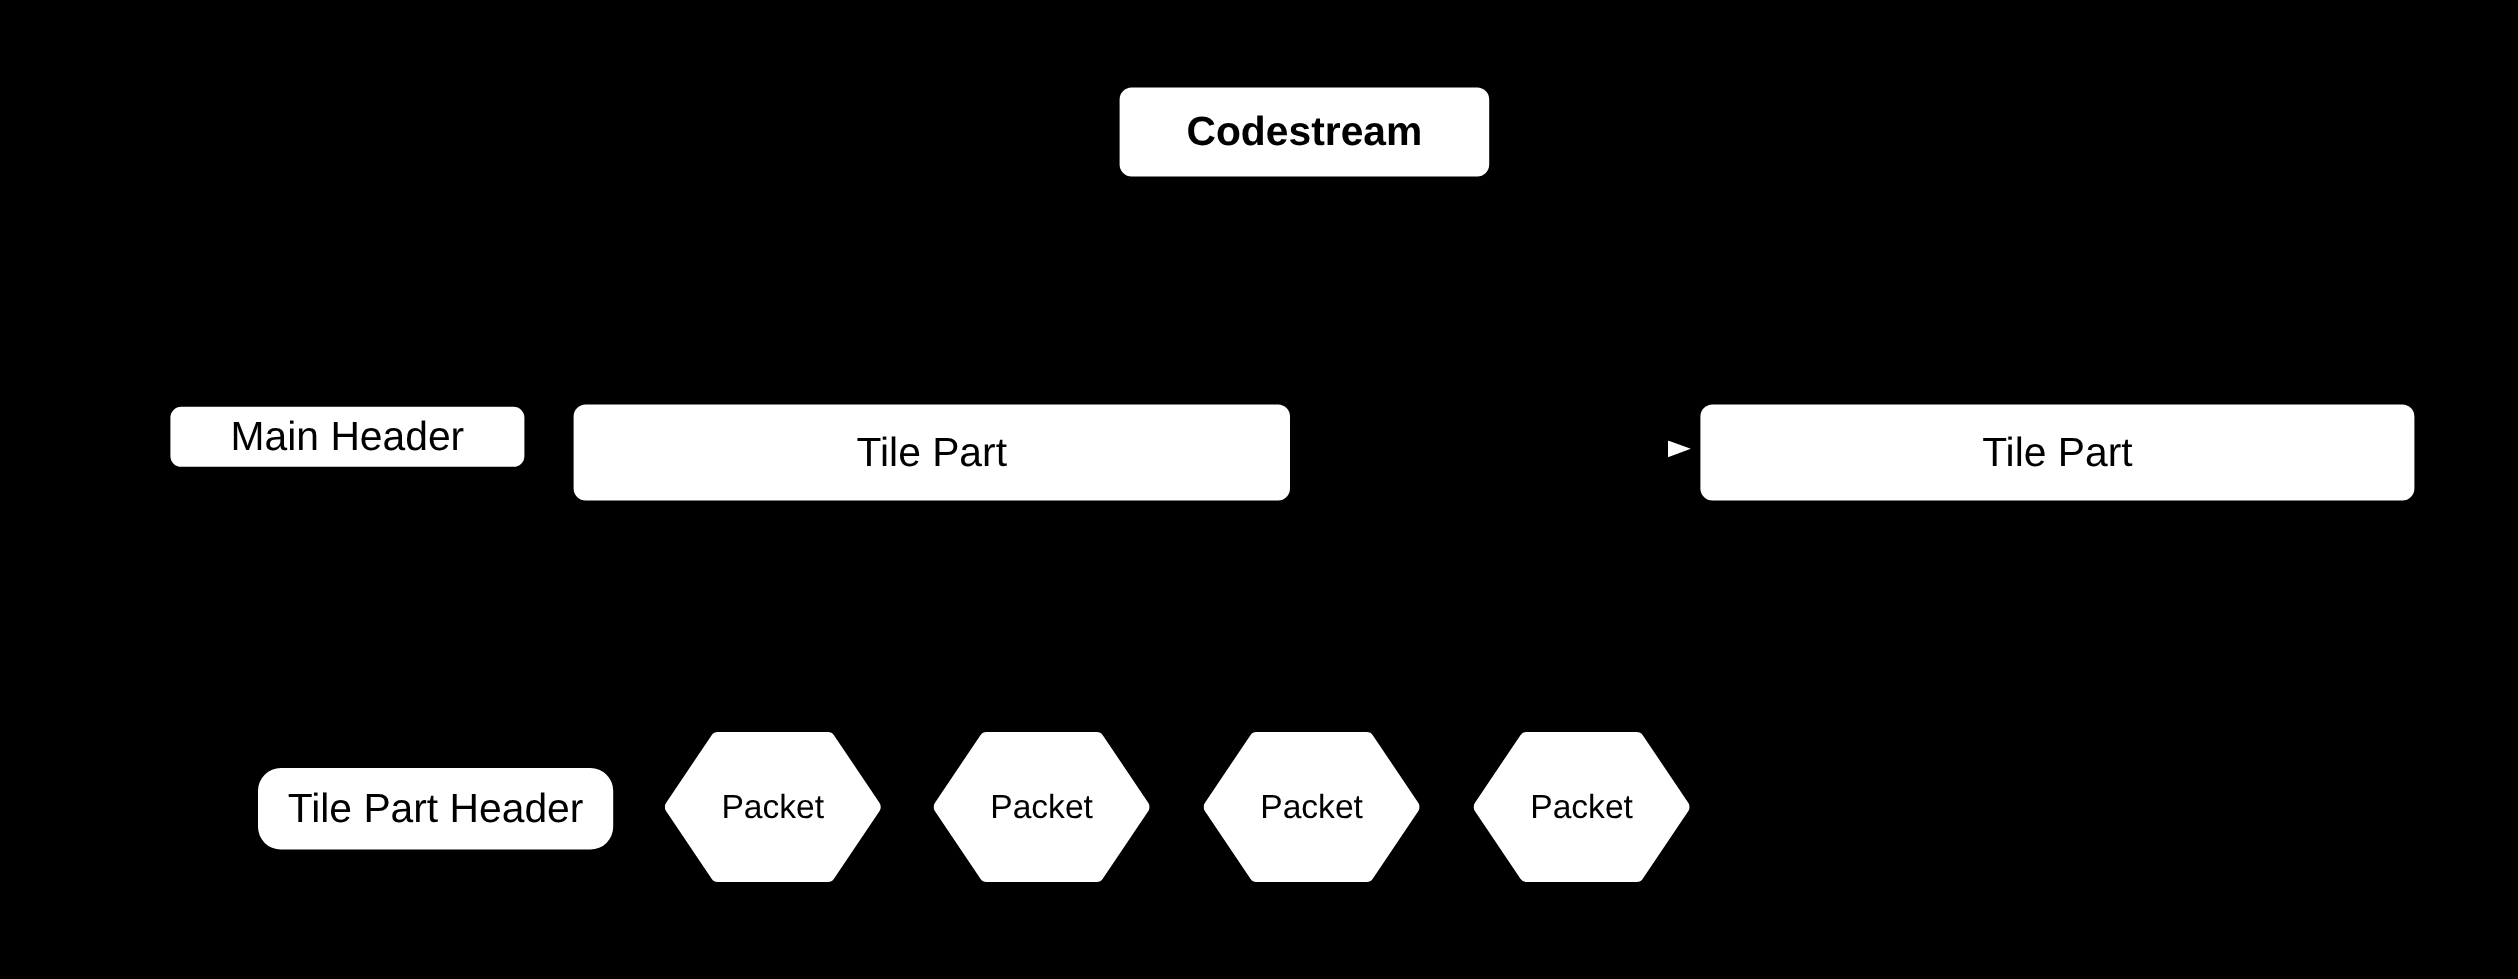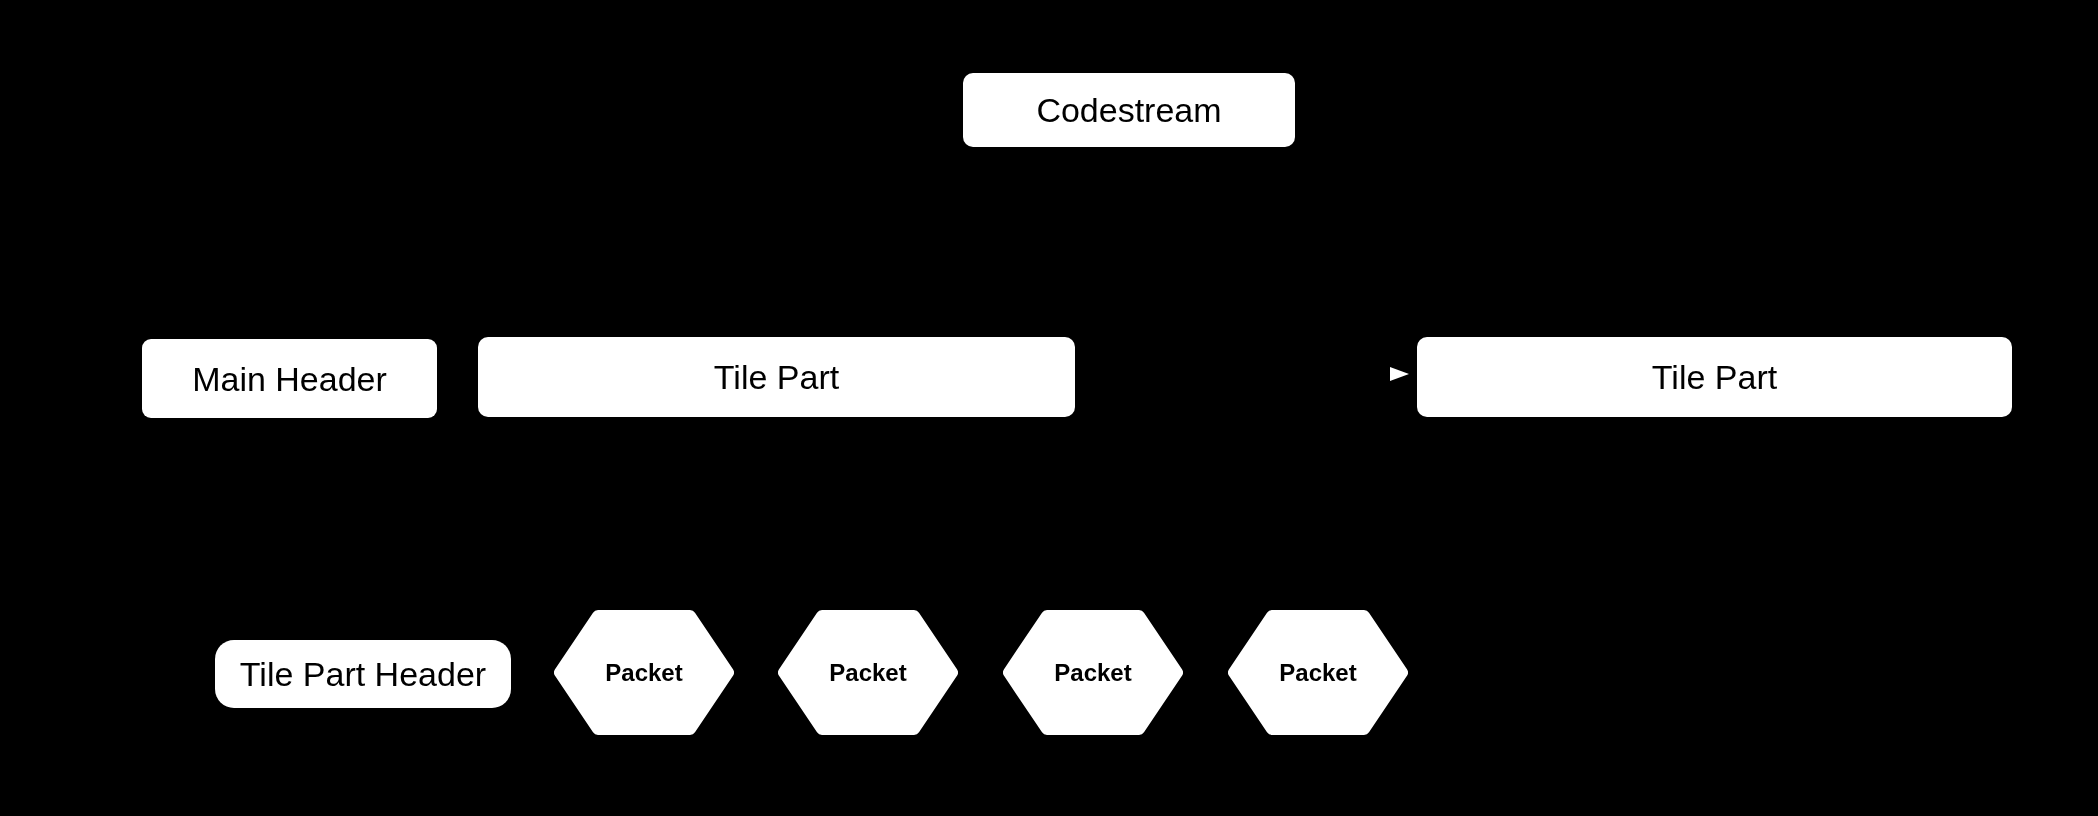--- a/index.html
+++ b/index.html
@@ -43,38 +43,37 @@
   }
   .hexagon .hex-label {
     position: absolute;
     left: 0;
     top: 0;
     width: 100%;
     height: 100%;
     display: flex;
     align-items: center;
     justify-content: center;
-    font-size: 24px;
+    font-size: 28px;
     color: #000000;
-    font-weight: bold;
   }
   .arrowhead {
     position: absolute;
   }
 </style>
 </head>
 <body>
 
 <div id="stage">
 
-  <div class="node rounded-rect" style="left: 963px; top: 73px; width: 332px; height: 74px;">
+  <div class="node rounded-rect" style="left: 933px; top: 73px; width: 308px; height: 74px; font-weight: bold;">
     <span>Codestream</span>
   </div>
 
-  <div class="node rounded-rect" style="left: 142px; top: 339px; width: 295px; height: 79px; border-radius: 9px;">
+  <div class="node rounded-rect" style="left: 142px; top: 339px; width: 295px; height: 50px; border-radius: 9px;">
     <span>Main Header</span>
   </div>
 
   <div class="node rounded-rect" style="left: 478px; top: 337px; width: 597px; height: 80px;">
     <span>Tile Part</span>
   </div>
 
   <svg class="arrowhead" style="left: 1390px; top: 367px;" width="20" height="15" viewBox="0 0 20 15">
     <polygon points="0,0 0,14 19,7" fill="#ffffff"></polygon>
   </svg>

